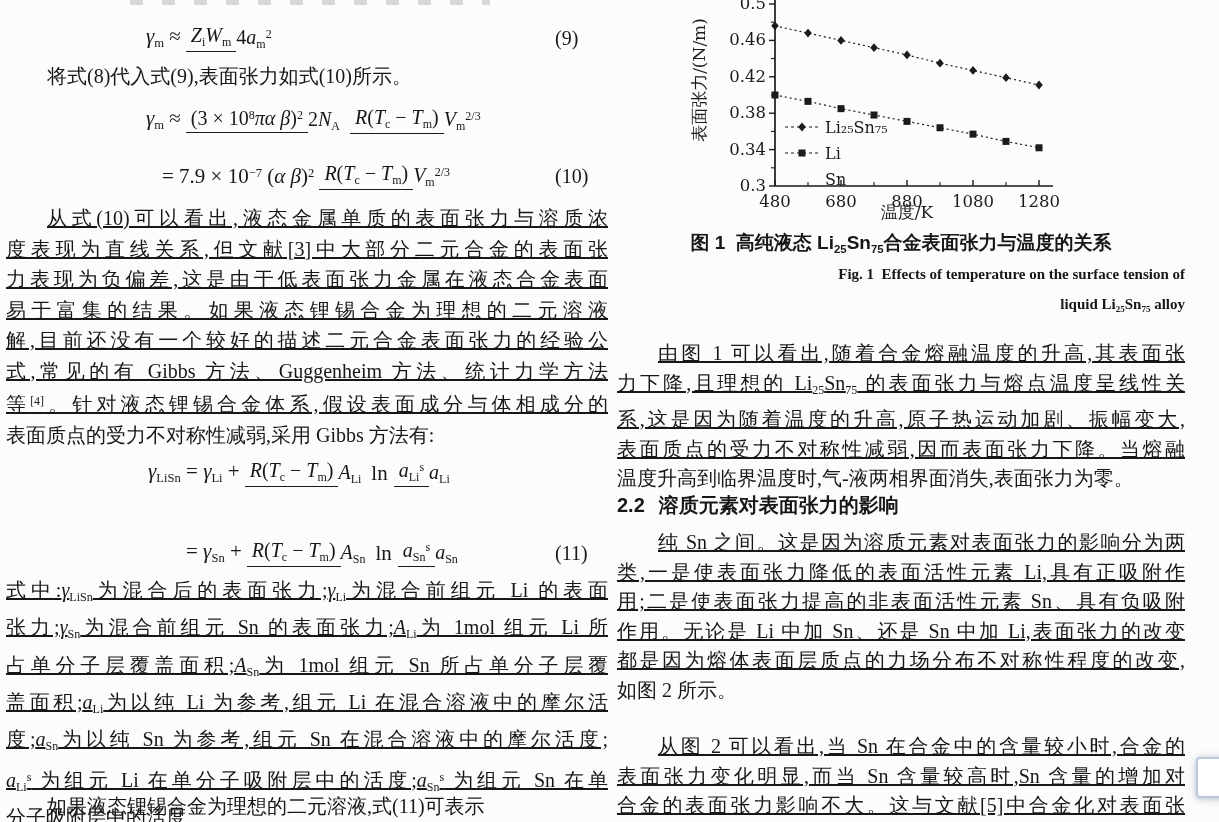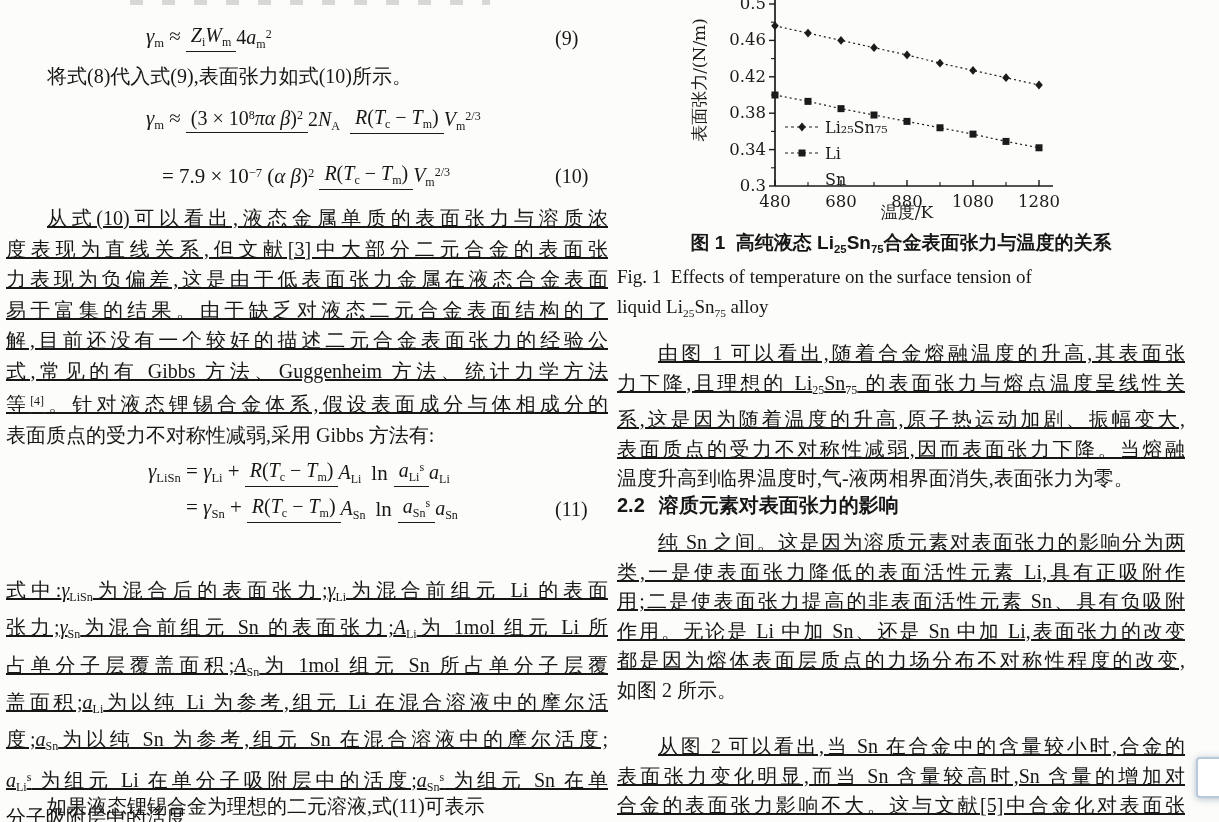--- a/index.html
+++ b/index.html
@@ -19,21 +19,21 @@
   .math{white-space:nowrap;}
   .frac{display:inline-flex;align-items:center;margin:0 5px;
         font-size:20px;line-height:1.15;}
   .frac .fnum{padding:0 5px 2px;border-bottom:1.5px solid #1b1b1b;}
   .frac .fden{padding-top:2px;}
   .lnop{margin:0 1px 0 5px;}
   .eqno{position:absolute;left:549px;font-size:20px;font-style:normal;}
   
   .cap-cn{font-family:"Liberation Sans","DejaVu Sans",sans-serif;font-weight:bold;
           font-size:19px;text-align:center;}
-  .cap-en{font-weight:normal;font-size:19px;text-align:left;}
+  .cap-en{font-weight:bold;font-size:15px;text-align:right;}
   .section-heading{font-family:"Liberation Sans","DejaVu Sans",sans-serif;font-weight:bold;
           font-size:20px;white-space:nowrap;}
   .section-heading .hno{margin-right:14px;}
   
   .chart{position:absolute;left:617px;top:0;width:480px;height:224px;}
   .chart svg{font-family:"DejaVu Serif","Liberation Serif",serif;}
   
   .artifact{position:absolute;left:130px;top:0;width:360px;height:5px;opacity:.32;
             background:repeating-linear-gradient(90deg,#8a8a8a 0 13px,transparent 13px 32px);}
   
@@ -81,42 +81,42 @@
         <span class="fnum"><i>R</i>(<i>T</i><sub>c</sub> − <i>T</i><sub>m</sub>)</span>
         <span class="fden"><i>V</i><sub>m</sub><sup>2/3</sup></span>
       </span>
       <span class="eqno">(10)</span>
     </div>
 
     <div class="block para indent-first" style="left:6px;top:203px;width:602px;">
         <div class="tline j">从式(10)可以看出,液态金属单质的表面张力与溶质浓</div>
         <div class="tline j">度表现为直线关系,但文献[3]中大部分二元合金的表面张</div>
         <div class="tline j">力表现为负偏差,这是由于低表面张力金属在液态合金表面</div>
-        <div class="tline j">易于富集的结果。由于缺乏对液态二元合金表面结构的了</div>
+        <div class="tline j">易于富集的结果。如果液态锂锡合金为理想的二元溶液</div>
         <div class="tline j">解,目前还没有一个较好的描述二元合金表面张力的经验公</div>
         <div class="tline j">式,常见的有 Gibbs 方法、Guggenheim 方法、统计力学方法</div>
         <div class="tline j">等<sup>[4]</sup>。针对液态锂锡合金体系,假设表面成分与体相成分的</div>
         <div class="tline">表面质点的受力不对称性减弱,采用 Gibbs 方法有:</div>
       </div>
 
     <div class="eqrow" style="left:6px;top:444px;width:602px;height:58px;">
       <span style="width:142px"></span>
       <span class="math"><i>γ</i><sub>LiSn</sub> = <i>γ</i><sub>Li</sub> +</span>
       <span class="frac">
         <span class="fnum"><i>R</i>(<i>T</i><sub>c</sub> − <i>T</i><sub>m</sub>)</span>
         <span class="fden"><i>A</i><sub>Li</sub></span>
       </span>
       <span class="math lnop">ln</span>
       <span class="frac">
         <span class="fnum"><i>a</i><sub>Li</sub><sup>s</sup></span>
         <span class="fden"><i>a</i><sub>Li</sub></span>
       </span>
     </div>
 
-    <div class="eqrow" style="left:6px;top:480px;width:602px;height:58px;">
+    <div class="eqrow" style="left:6px;top:524px;width:602px;height:58px;">
       <span style="width:180px"></span>
       <span class="math">= <i>γ</i><sub>Sn</sub> +</span>
       <span class="frac">
         <span class="fnum"><i>R</i>(<i>T</i><sub>c</sub> − <i>T</i><sub>m</sub>)</span>
         <span class="fden"><i>A</i><sub>Sn</sub></span>
       </span>
       <span class="math lnop">ln</span>
       <span class="frac">
         <span class="fnum"><i>a</i><sub>Sn</sub><sup>s</sup></span>
         <span class="fden"><i>a</i><sub>Sn</sub></span>

